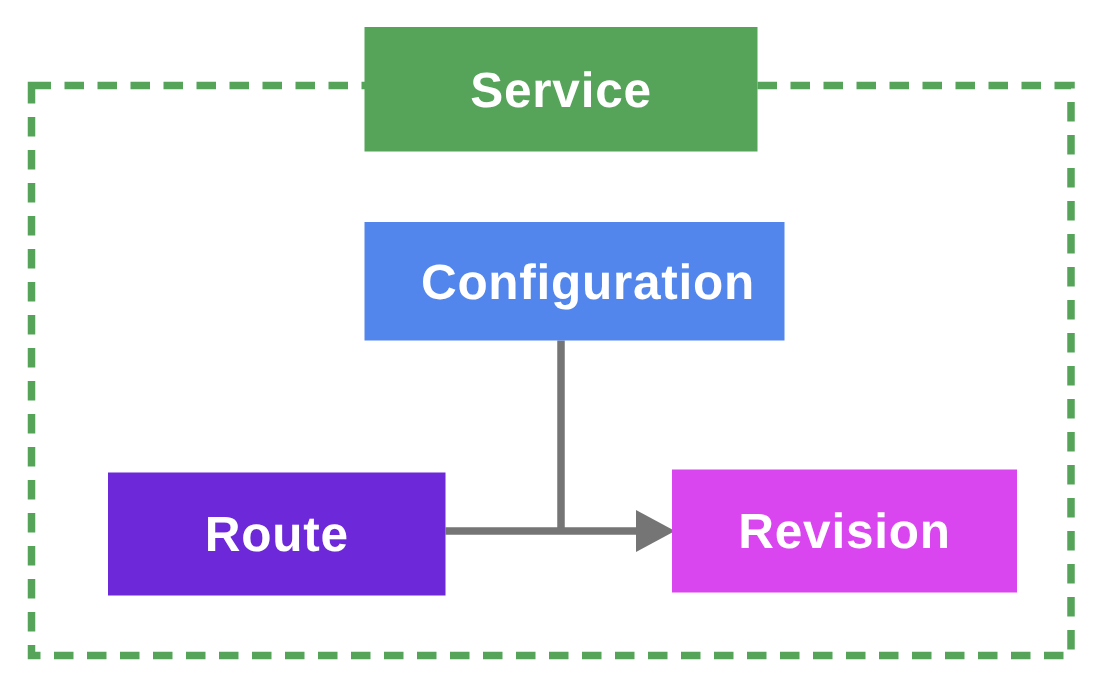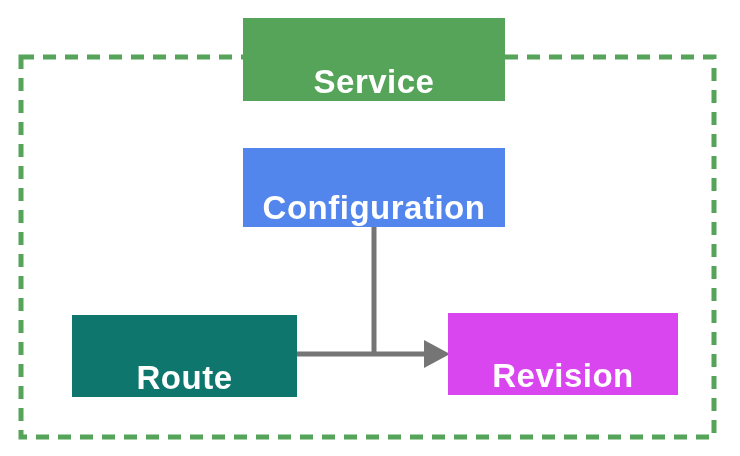--- a/index.html
+++ b/index.html
@@ -22,39 +22,40 @@
   .lines-layer {
     position: absolute;
     left: 0;
     top: 0;
     width: 740px;
     height: 456px;
   }
   .node {
     position: absolute;
     display: flex;
-    align-items: flex-end;
+    align-items: center;
     justify-content: center;
     color: #ffffff;
     font-weight: bold;
     font-size: 33px;
     letter-spacing: 0.5px;
     user-select: none;
   }
   .node-service {
     left: 243px; top: 18px; width: 262px; height: 83px;
     background: #55A45A;
   }
   .node-configuration {
     left: 243px; top: 148px; width: 262px; height: 79px;
     background: #5286EC;
+    padding-left: 18px;
   }
   .node-route {
     left: 72px; top: 315px; width: 225px; height: 82px;
-    background: #0f766e;
+    background: #6d28d9;
   }
   .node-revision {
     left: 448px; top: 313px; width: 230px; height: 82px;
     background: #d946ef;
   }
 </style>
 </head>
 <body>
 
 <div class="canvas">

